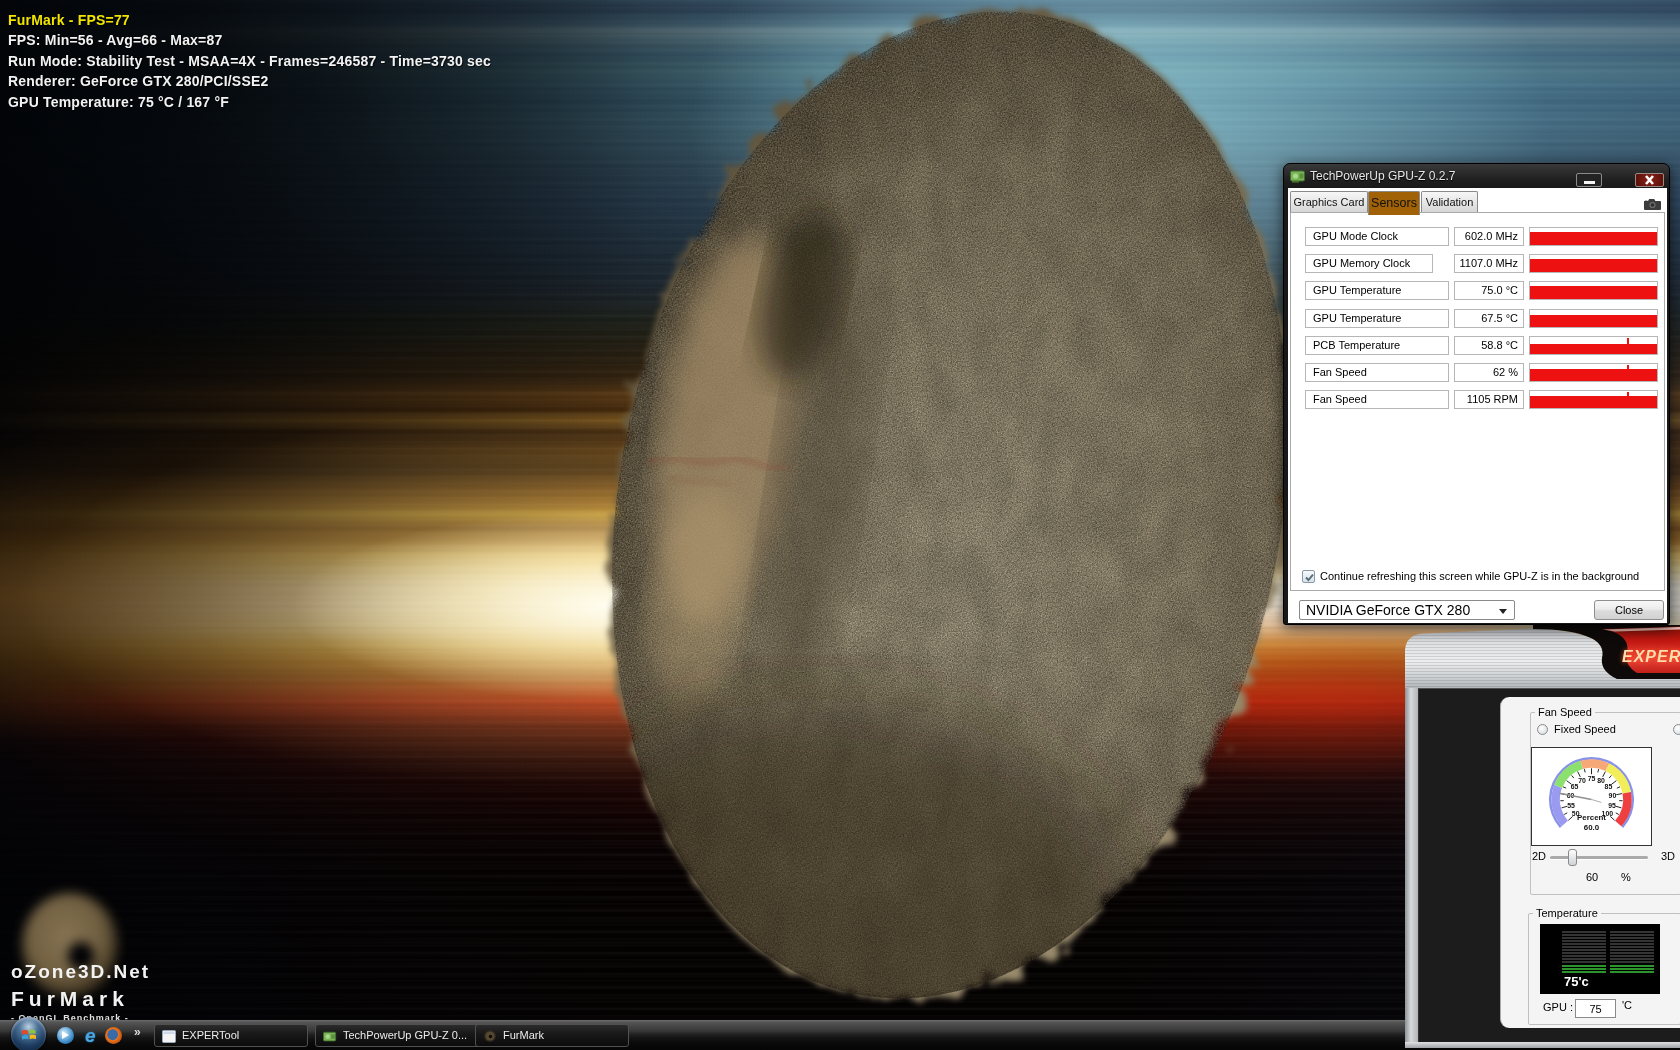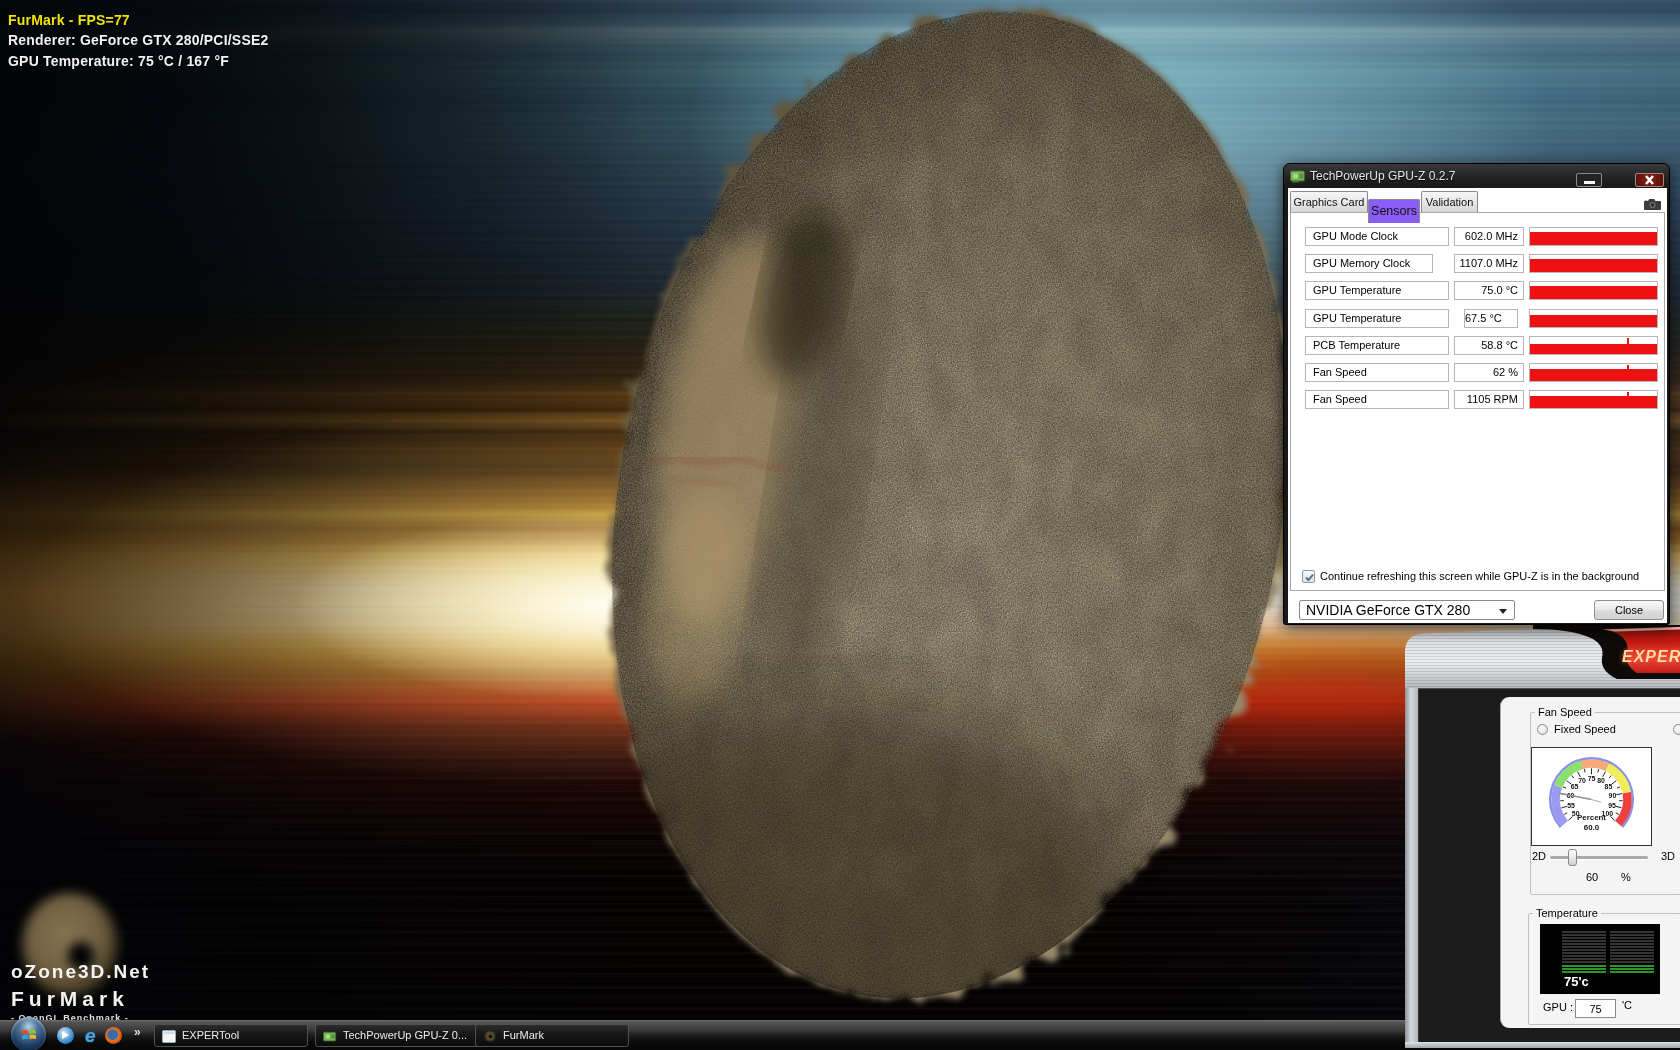--- a/index.html
+++ b/index.html
@@ -49,21 +49,21 @@
 #gpuz .titlebar{position:absolute;left:0;top:0;right:0;height:24px;border-radius:6px 6px 0 0;
  background:linear-gradient(180deg,#393939,#2a2a2a 40%,#1e1e1e 70%,#191919)}
 #gpuz .ttext{position:absolute;left:26px;top:5px;font-size:12px;color:#e6e6e6;text-shadow:0 1px 1px #000}
 #gpuz .ticon{position:absolute;left:6px;top:5px;width:16px;height:13px}
 #gpuz .minb{position:absolute;left:292px;top:9px;width:26px;height:14px;background:#232323;border:1px solid #8a8a8a;border-radius:2px}
 #gpuz .minb::after{content:"";position:absolute;left:7px;top:7px;width:11px;height:3px;background:#f4f4f4}
 #gpuz .closeb{position:absolute;left:351px;top:9px;width:29px;height:14px;border:1px solid #9a8a84;border-radius:2px;
  background:radial-gradient(circle at 50% 45%, #8f221a, #5f120a 80%);color:#fff;font-size:11px;font-weight:bold;text-align:center;line-height:12px}
 #gpuz .client{position:absolute;left:4px;top:24px;width:379px;height:435px;background:#fff}
 .tab{position:absolute;top:3px;height:21px;background:linear-gradient(180deg,#f6f6f6,#e4e4e4 60%,#d6d6d6);border:1px solid #8a8a8a;border-bottom:none;border-radius:2px 2px 0 0;font-size:11px;color:#111;text-align:center;line-height:20px}
-.tab.active{top:11px;height:24px;background:#8b5cf6;z-index:3;line-height:22px;font-size:12.5px}
+.tab.active{top:3px;height:24px;background:#a16207;z-index:3;line-height:22px;font-size:12.5px}
 #gpuz .tabframe{position:absolute;left:2px;top:24px;width:375px;height:379px;border:1px solid #aaa;background:#fff}
 .srow{position:absolute;height:19px;background:#fff;border:1px solid #b6b6b6;font-size:11px;color:#000;line-height:17px}
 .sbar{position:absolute;background:#ee1111}
 .stick{position:absolute;width:2px;background:#ee1111}
 #gpuz .cb{position:absolute;left:14px;top:382px;width:13px;height:13px;border:1px solid #8a99a5;border-radius:2px;background:linear-gradient(180deg,#f6fafc,#d6e2ea)}
 #gpuz .cb svg{position:absolute;left:1px;top:1px}
 #gpuz .cbl{position:absolute;left:32px;top:382px;font-size:11px;color:#000}
 #gpuz .combo{position:absolute;left:11px;top:412px;width:216px;height:20px;background:#fff;border:1px solid #8a8a8a;border-radius:2px;font-size:14px;line-height:18px;color:#000}
 #gpuz .combo .arr{position:absolute;right:7px;top:8px;width:0;height:0;border-left:4px solid transparent;border-right:4px solid transparent;border-top:5px solid #222}
 #gpuz .btn{position:absolute;left:306px;top:412px;width:70px;height:20px;border:1px solid #8e8e8e;border-radius:3px;
@@ -157,20 +157,22 @@
  <ellipse cx="820" cy="930" rx="320" ry="230" fill="#261e11" opacity="0.5" filter="url(#blur35)"></ellipse>
  <path d="M648 462 C676 452,700 468,724 460 S764 474,788 468" stroke="#8a4030" stroke-width="2.4" fill="none" opacity="0.7" filter="url(#blur3)"></path>
  <path d="M668 476 C690 486,706 478,730 486" stroke="#7a3828" stroke-width="1.6" fill="none" opacity="0.5" filter="url(#blur3)"></path>
 </g>
 <g filter="url(#blur8)">
  <path d="M22 945 a48 52 0 1 0 96 0 a48 52 0 1 0 -96 0 M68 956 a13 14 0 1 0 26 0 a13 14 0 1 0 -26 0" fill="url(#mg)" fill-rule="evenodd" opacity="0.85"></path>
 </g>
 </svg>
 <div id="osd">
 <div class="y">FurMark - FPS=77</div>
+<div>FPS: Min=56 - Avg=66 - Max=87</div>
+<div>Run Mode: Stability Test - MSAA=4X - Frames=246587 - Time=3730 sec</div>
 <div>Renderer: GeForce GTX 280/PCI/SSE2</div>
 <div>GPU Temperature: 75 °C / 167 °F</div>
 </div>
 <div id="fmlogo">
 <div class="l1">oZone3D.Net</div>
 <div class="l2">FurMark</div>
 <div class="l3">- OpenGL Benchmark -</div>
 </div>
 <div id="taskbar">
 <div id="orb">
@@ -361,21 +363,21 @@
         <div class="srow" style="left:166px;top:66px;width:70px;text-align:right"><span style="padding-right:5px">1107.0 MHz</span></div>
         <div class="srow" style="left:241px;top:66px;width:129px">
           <div class="sbar" style="left:0;bottom:0;width:100%;height:13px"></div>
         </div>
         <div class="srow" style="left:17px;top:93px;width:144px"><span style="padding-left:7px">GPU Temperature</span></div>
         <div class="srow" style="left:166px;top:93px;width:70px;text-align:right"><span style="padding-right:5px">75.0 °C</span></div>
         <div class="srow" style="left:241px;top:93px;width:129px">
           <div class="sbar" style="left:0;bottom:0;width:100%;height:13px"></div>
         </div>
         <div class="srow" style="left:17px;top:121px;width:144px"><span style="padding-left:7px">GPU Temperature</span></div>
-        <div class="srow" style="left:176px;top:121px;width:54px;text-align:left"><span style="padding-right:5px">67.5 °C</span></div>
+        <div class="srow" style="left:166px;top:121px;width:70px;text-align:right"><span style="padding-right:5px">67.5 °C</span></div>
         <div class="srow" style="left:241px;top:121px;width:129px">
           <div class="sbar" style="left:0;bottom:0;width:100%;height:12px"></div>
         </div>
         <div class="srow" style="left:17px;top:148px;width:144px"><span style="padding-left:7px">PCB Temperature</span></div>
         <div class="srow" style="left:166px;top:148px;width:70px;text-align:right"><span style="padding-right:5px">58.8 °C</span></div>
         <div class="srow" style="left:241px;top:148px;width:129px">
           <div class="sbar" style="left:0;bottom:0;width:100%;height:10px"></div>
           <div class="stick" style="left:97px;top:1px;height:6px"></div>
         </div>
         <div class="srow" style="left:17px;top:175px;width:144px"><span style="padding-left:7px">Fan Speed</span></div>

